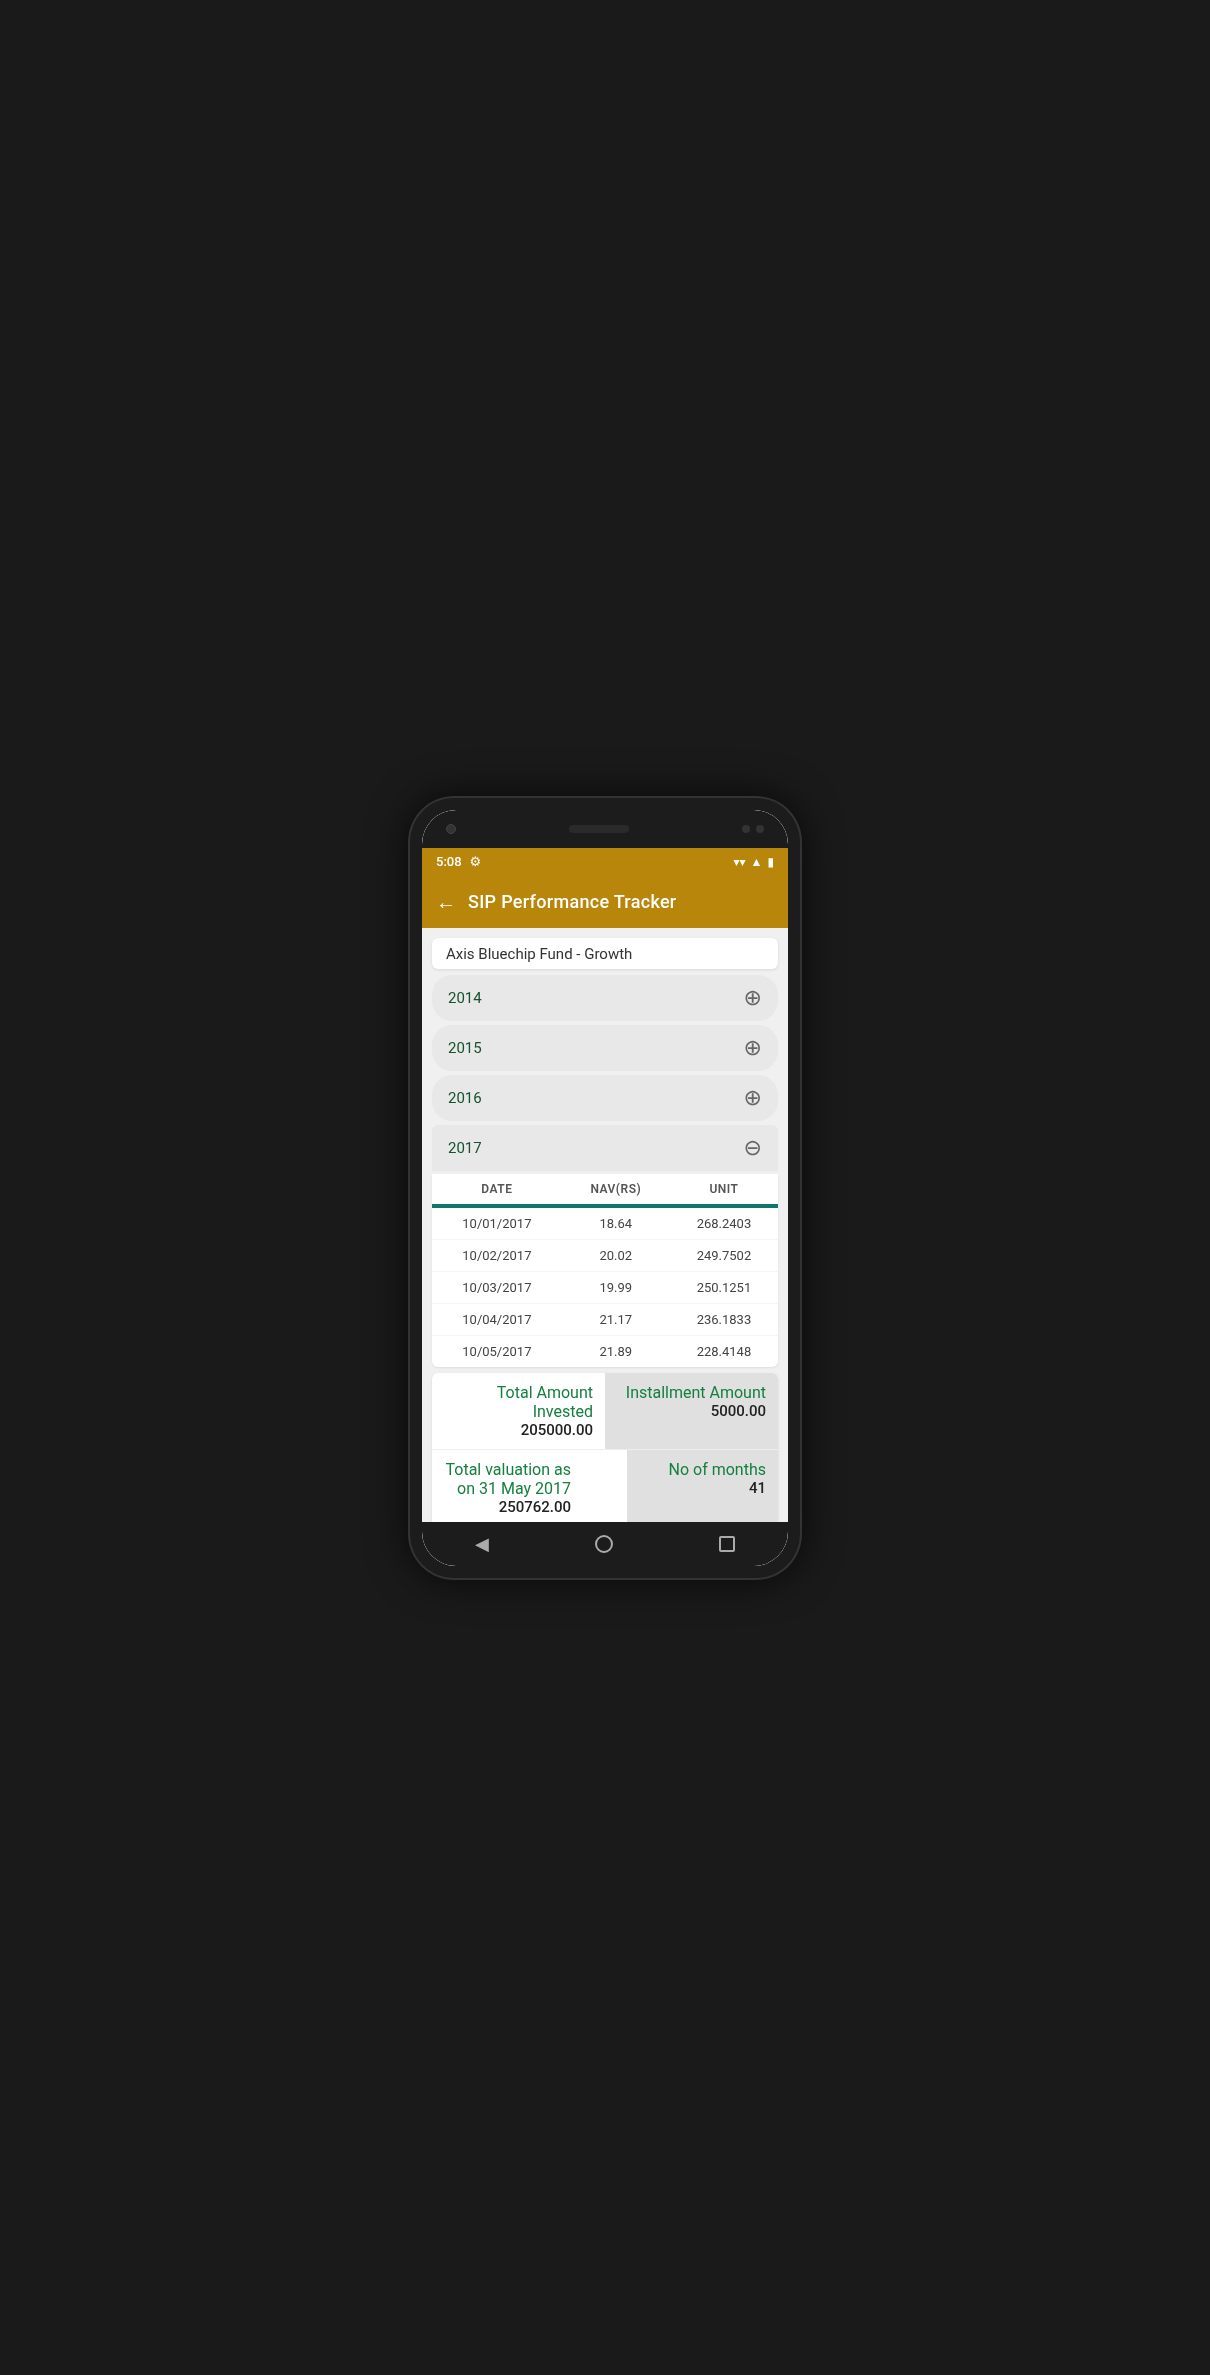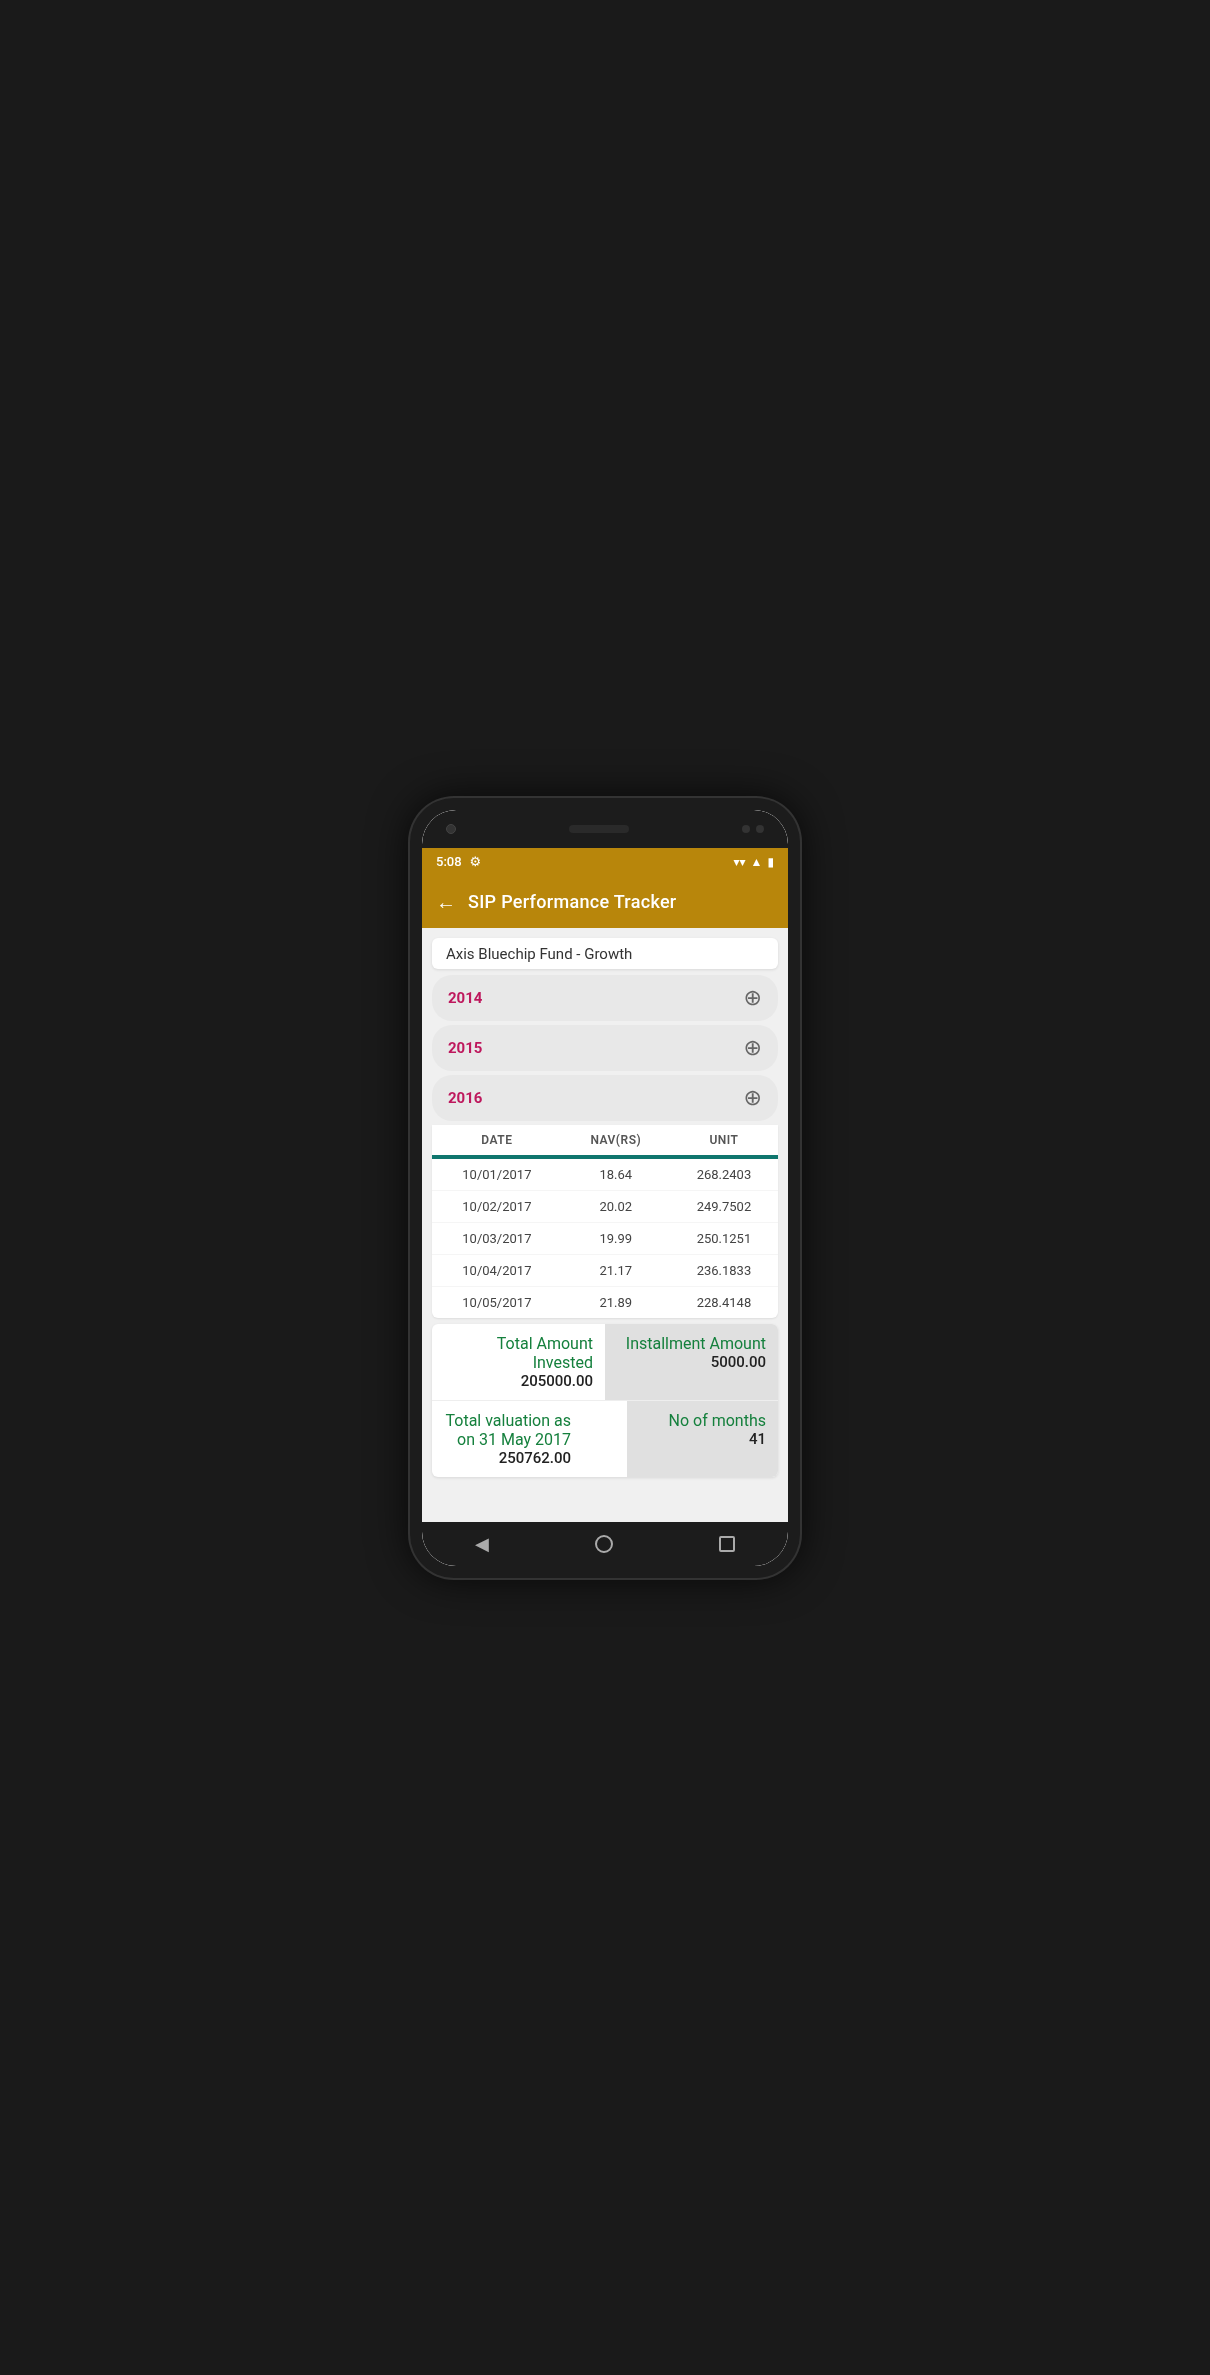--- a/index.html
+++ b/index.html
@@ -147,22 +147,21 @@
       align-items: center;
       justify-content: space-between;
       cursor: pointer;
       margin-bottom: 3px;
     }
     .year-header.expanded {
       border-radius: 6px 6px 0 0;
     }
     .year-label {
       font-size: 15px;
-      color: #be185d;
-      font-weight: bold;
+      color: #14532d;
     }
     .year-icon {
       font-size: 22px;
       color: #666;
       line-height: 1;
     }
 
     
     .data-table {
       background: white;
@@ -328,20 +327,24 @@
       </div>
 
       <div class="year-section">
         <div class="year-header">
           <span class="year-label">2016</span>
           <span class="year-icon">⊕</span>
         </div>
       </div>
 
       <div class="year-section">
+        <div class="year-header expanded">
+          <span class="year-label">2017</span>
+          <span class="year-icon">⊖</span>
+        </div>
         <div class="data-table">
           <div class="table-header-row">
             <div class="col col-date">DATE</div>
             <div class="col col-nav">NAV(Rs)</div>
             <div class="col col-unit">UNIT</div>
           </div>
 
           <div id="table-rows-container">
               <div class="table-row">
       <div class="col col-date">10/01/2017</div>

